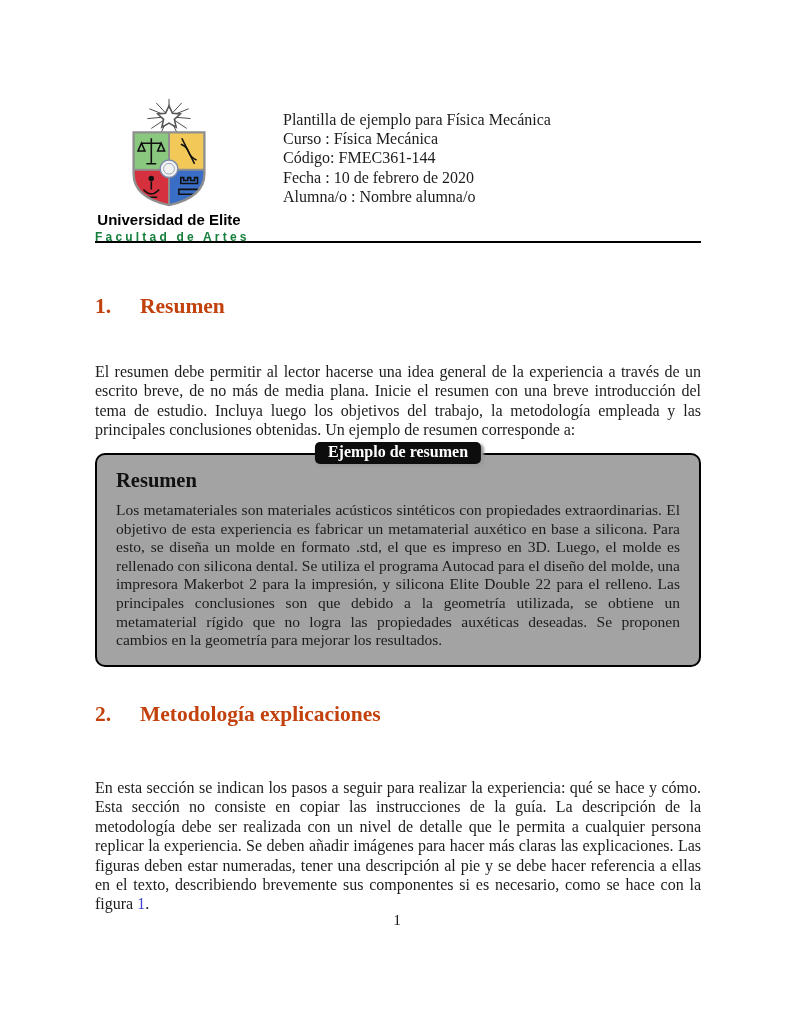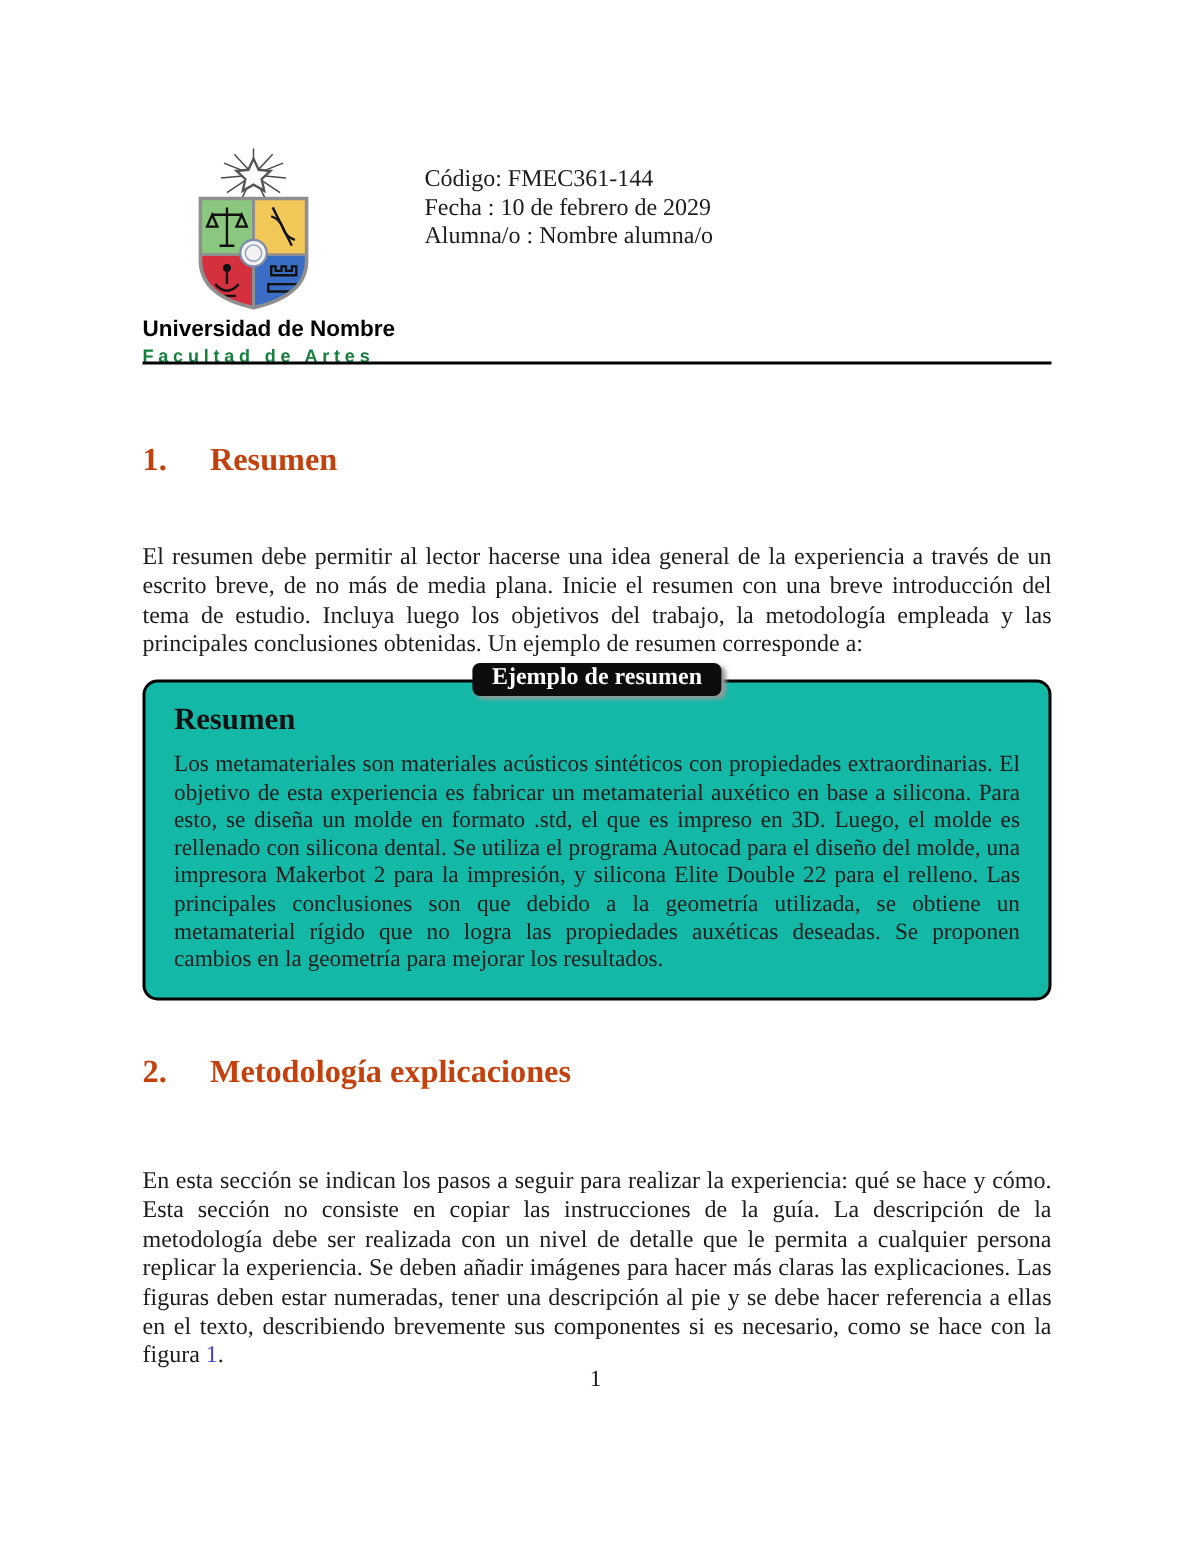--- a/index.html
+++ b/index.html
@@ -47,21 +47,21 @@
   .para {
     position:absolute; left:95px; width:606px;
     font-size:16px; line-height:19.4px; text-align:justify;
   }
   .para1 { top:362px; }
   .para2 { top:778px; }
   .example-box {
     position:absolute; left:95px; top:453px;
     width:606px; height:214px;
     border:2px solid #000; border-radius:10px;
-    background:#14b8a6;
+    background:#a3a3a3;
   }
   .box-label {
     position:absolute; top:-13px; left:50%;
     transform:translateX(-50%);
     background:#0d0d0d; color:#fff;
     font-weight:700; font-size:16px;
     padding:1px 13px 3px;
     border-radius:5px;
     box-shadow:3px 2px 3px #9a9a9a;
     white-space:nowrap;
@@ -141,27 +141,29 @@
           </g>
         </g>
 
         <path d="M24 34 H96 V76 Q96 100 60 108 Q24 100 24 76 Z" fill="none" stroke-width="2.4" stroke="#8f8f8f"></path>
         <line x1="60" y1="34" x2="60" y2="108" stroke="#8f8f8f" stroke-width="2"></line>
         <line x1="24" y1="72" x2="96" y2="72" stroke="#8f8f8f" stroke-width="2"></line>
 
         <circle cx="60" cy="71" r="9" fill="#f2f2f2" stroke="#7a8aa8" stroke-width="1.5"></circle>
         <circle cx="60" cy="71" r="5.5" fill="none" stroke="#9aa5bb" stroke-width="1"></circle>
       </svg>
-      <div class="logo-inst">Universidad de Nombre</div>
+      <div class="logo-inst">Universidad de Elite</div>
       <div class="logo-fac">Facultad de Artes</div>
     </div>
 
     <div class="header-info">
+      <div>Plantilla de ejemplo para Física Mecánica</div>
+      <div>Curso : Física Mecánica</div>
       <div>Código: FMEC361-144</div>
-      <div>Fecha : 10 de febrero de 2029</div>
+      <div>Fecha : 10 de febrero de 2020</div>
       <div>Alumna/o : Nombre alumna/o</div>
     </div>
 
   </div>
 
   <div class="rule"></div>
 
   <div class="sec-heading sec1">
     <span class="sec-num">1.</span><span>Resumen</span>
   </div>

